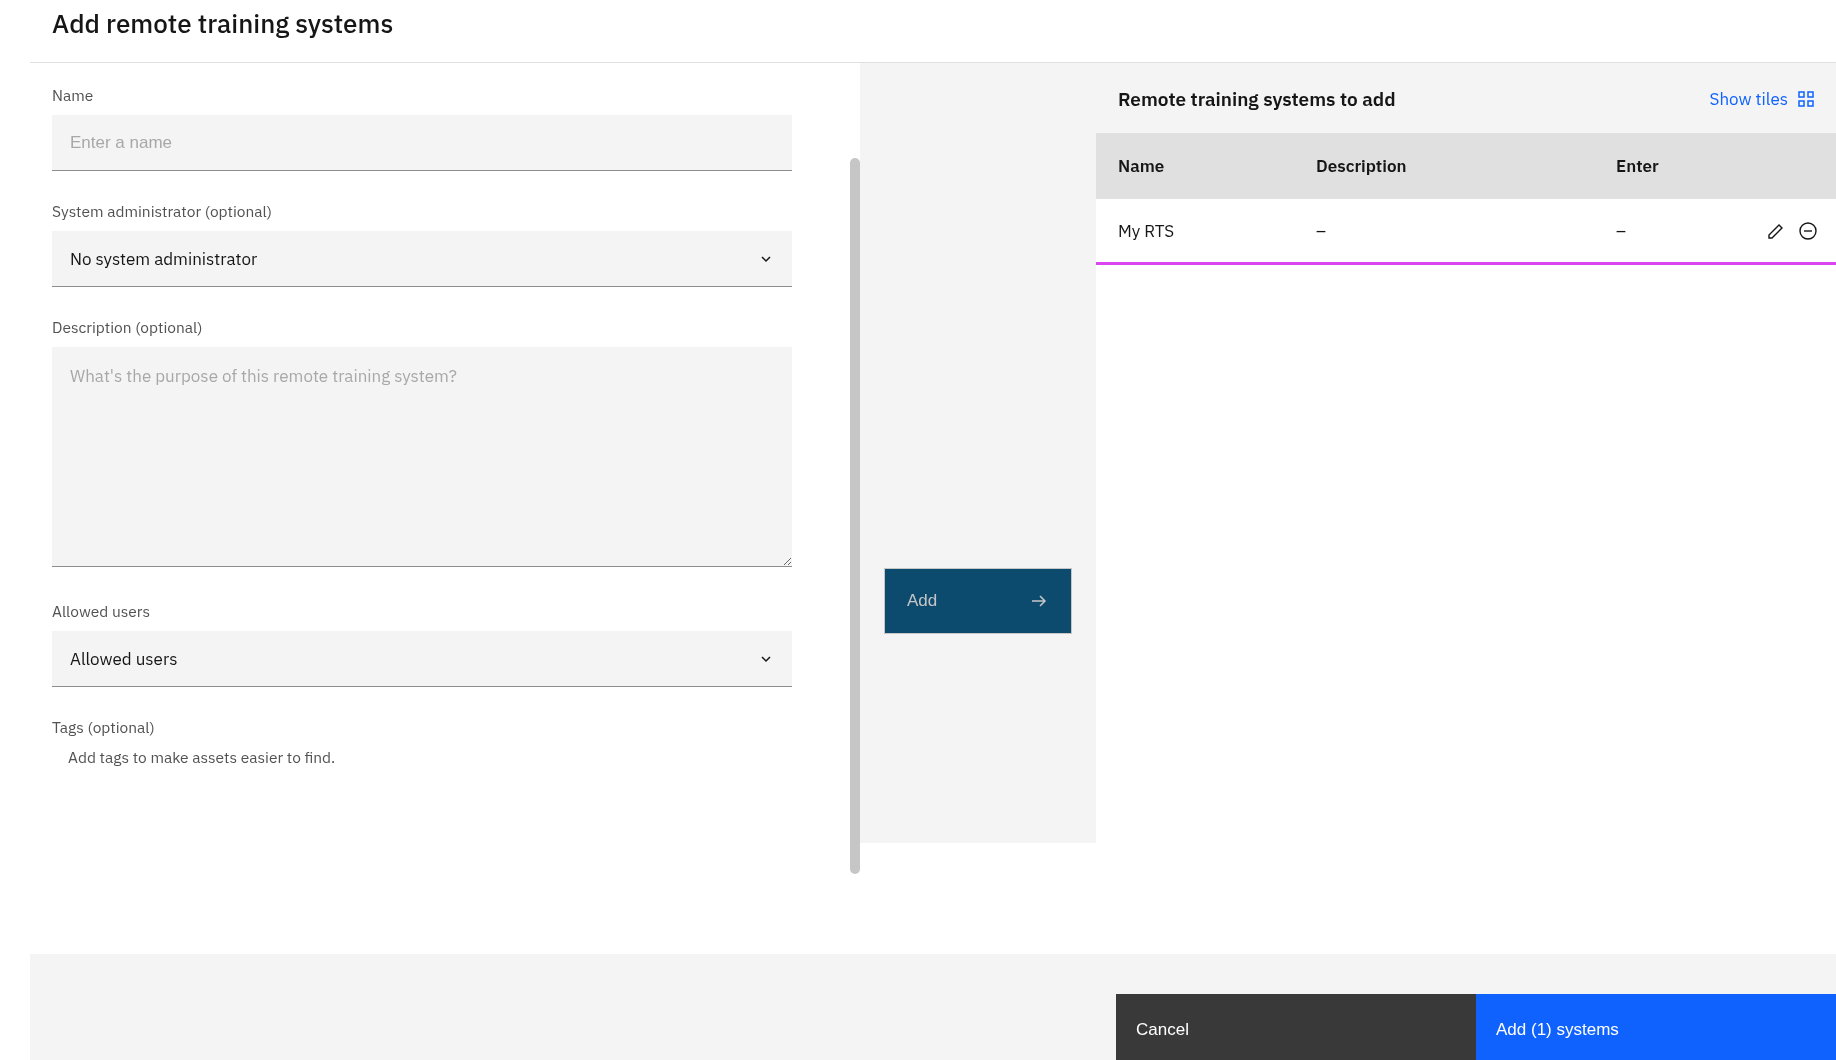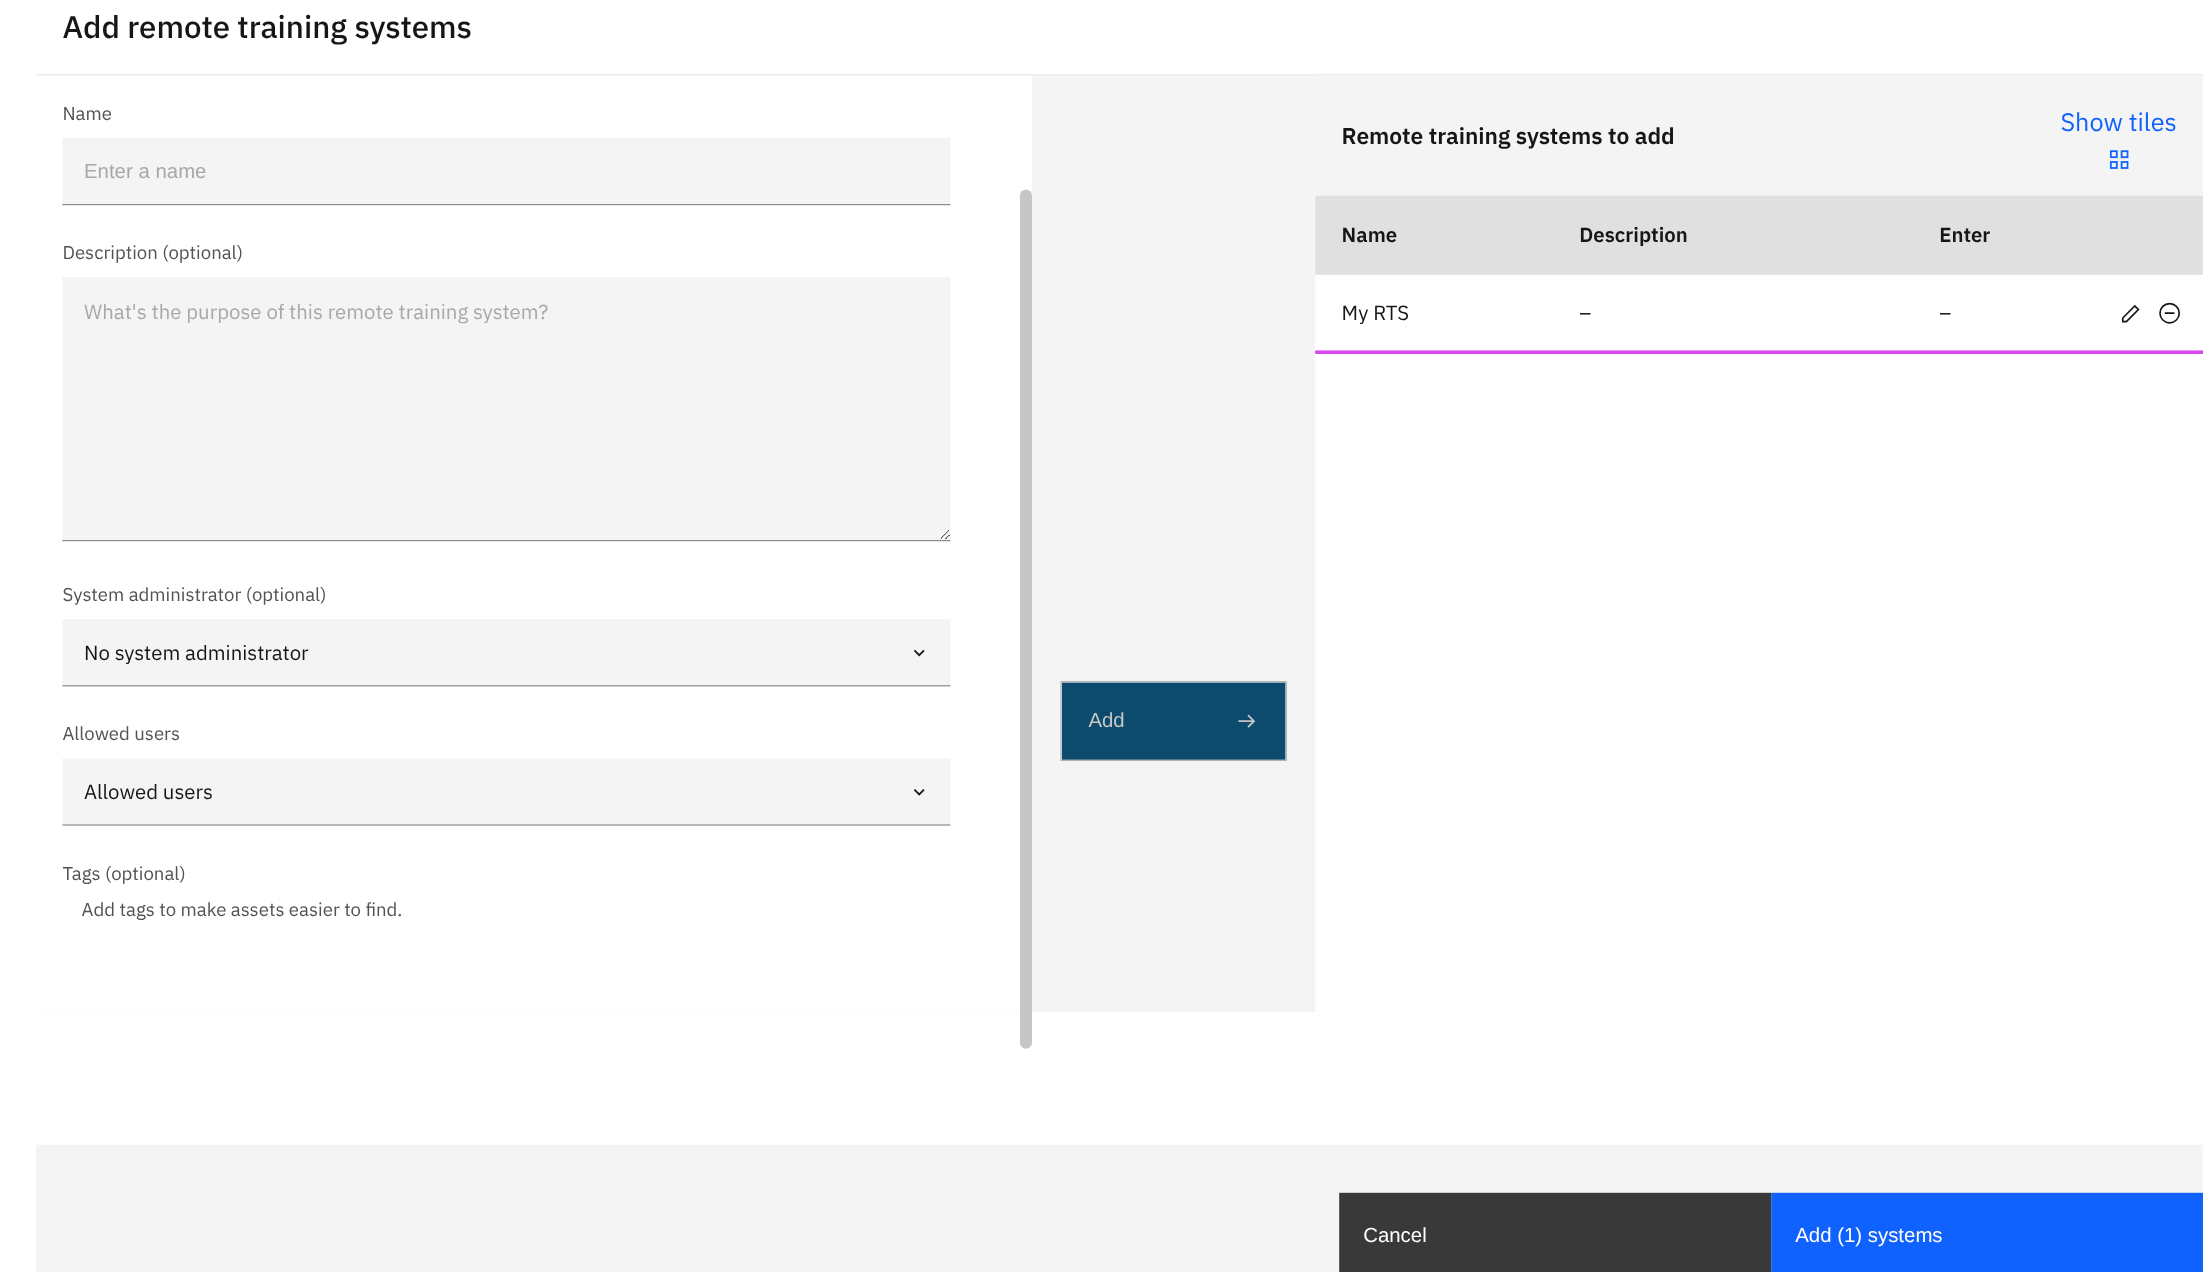--- a/index.html
+++ b/index.html
@@ -32,21 +32,21 @@
   .helper-text { font-size: 15.5px; color: #525252; margin-top: 6px; margin-left: 16px; }
   .scroll-thumb { position: absolute; right: 0; top: 95px; width: 10px; height: 716px; background: #c6c6c6; border-radius: 5px; }
   .middle-col { width: 236px; background: #f4f4f4; display: flex; align-items: flex-start; justify-content: center; padding-top: 505px; }
   .add-btn {
     width: 188px; height: 66px; border: 1px solid #c6c6c6; background: #0c4a6e; display: flex; align-items: center;
     justify-content: space-between; padding: 0 22px; font-size: 17px; color: #c6c6c6; cursor: pointer;
   }
   .right-col { flex: 1; background: #fff; }
   .right-header { background: #f4f4f4; padding: 24px 22px 22px 22px; display: flex; align-items: center; justify-content: space-between; }
   .right-header h2 { font-size: 19px; font-weight: 600; color: #161616; }
-  .show-tiles { display: flex; align-items: center; gap: 10px; color: #0f62fe; font-size: 21px; cursor: pointer; flex-direction: column; }
+  .show-tiles { display: flex; align-items: center; gap: 10px; color: #0f62fe; font-size: 17px; cursor: pointer; }
   .table-head { display: flex; background: #e0e0e0; height: 66px; align-items: center; font-size: 17px; font-weight: 600; color: #161616; }
   .col-name { width: 220px; padding-left: 22px; }
   .col-desc { width: 300px; }
   .col-tags { width: 150px; }
   .col-actions { flex: 1; }
   .table-row { display: flex; height: 66px; align-items: center; font-size: 17px; color: #161616; border-bottom: 3px solid #d946ef; }
   .row-actions { display:flex; gap:12px; justify-content:flex-end; padding-right:18px; flex:1; }
   .footer { position: absolute; bottom: 0; left: 30px; right: 0; height: 112px; background: #f4f4f4; display: flex; justify-content: flex-end; align-items: flex-end; }
   .btn { height: 72px; width: 360px; display: flex; align-items: center; padding-left: 20px; font-size: 17px; cursor: pointer; border: none; }
   .btn-cancel { background: #393939; color: #fff; }
@@ -62,33 +62,33 @@
 
   <div class="work-area">
 
     <div class="left-col">
       <div class="form-panel">
         <div class="field-block">
           <label class="field-label">Name</label>
           <input class="text-input" type="text" placeholder="Enter a name" style="">
         </div>
         <div class="field-block">
-          <label class="field-label">Description (optional)</label>
-          <textarea class="textarea-input" placeholder="What's the purpose of this remote training system?" style=""></textarea>
-        </div>
-        <div class="field-block">
           <label class="field-label">System administrator (optional)</label>
           <div class="dropdown">
             <span>No system administrator</span>
             <span>
               <svg width="16" height="16" viewBox="0 0 16 16">
                   <path d="M4 6 L8 10 L12 6" fill="none" stroke="#161616" stroke-width="1.5"></path>
                 </svg>
             </span>
           </div>
+        </div>
+        <div class="field-block">
+          <label class="field-label">Description (optional)</label>
+          <textarea class="textarea-input" placeholder="What's the purpose of this remote training system?" style=""></textarea>
         </div>
         <div class="field-block">
           <label class="field-label">Allowed users</label>
           <div class="dropdown">
             <span>Allowed users</span>
             <span>
               <svg width="16" height="16" viewBox="0 0 16 16">
                   <path d="M4 6 L8 10 L12 6" fill="none" stroke="#161616" stroke-width="1.5"></path>
                 </svg>
             </span>

